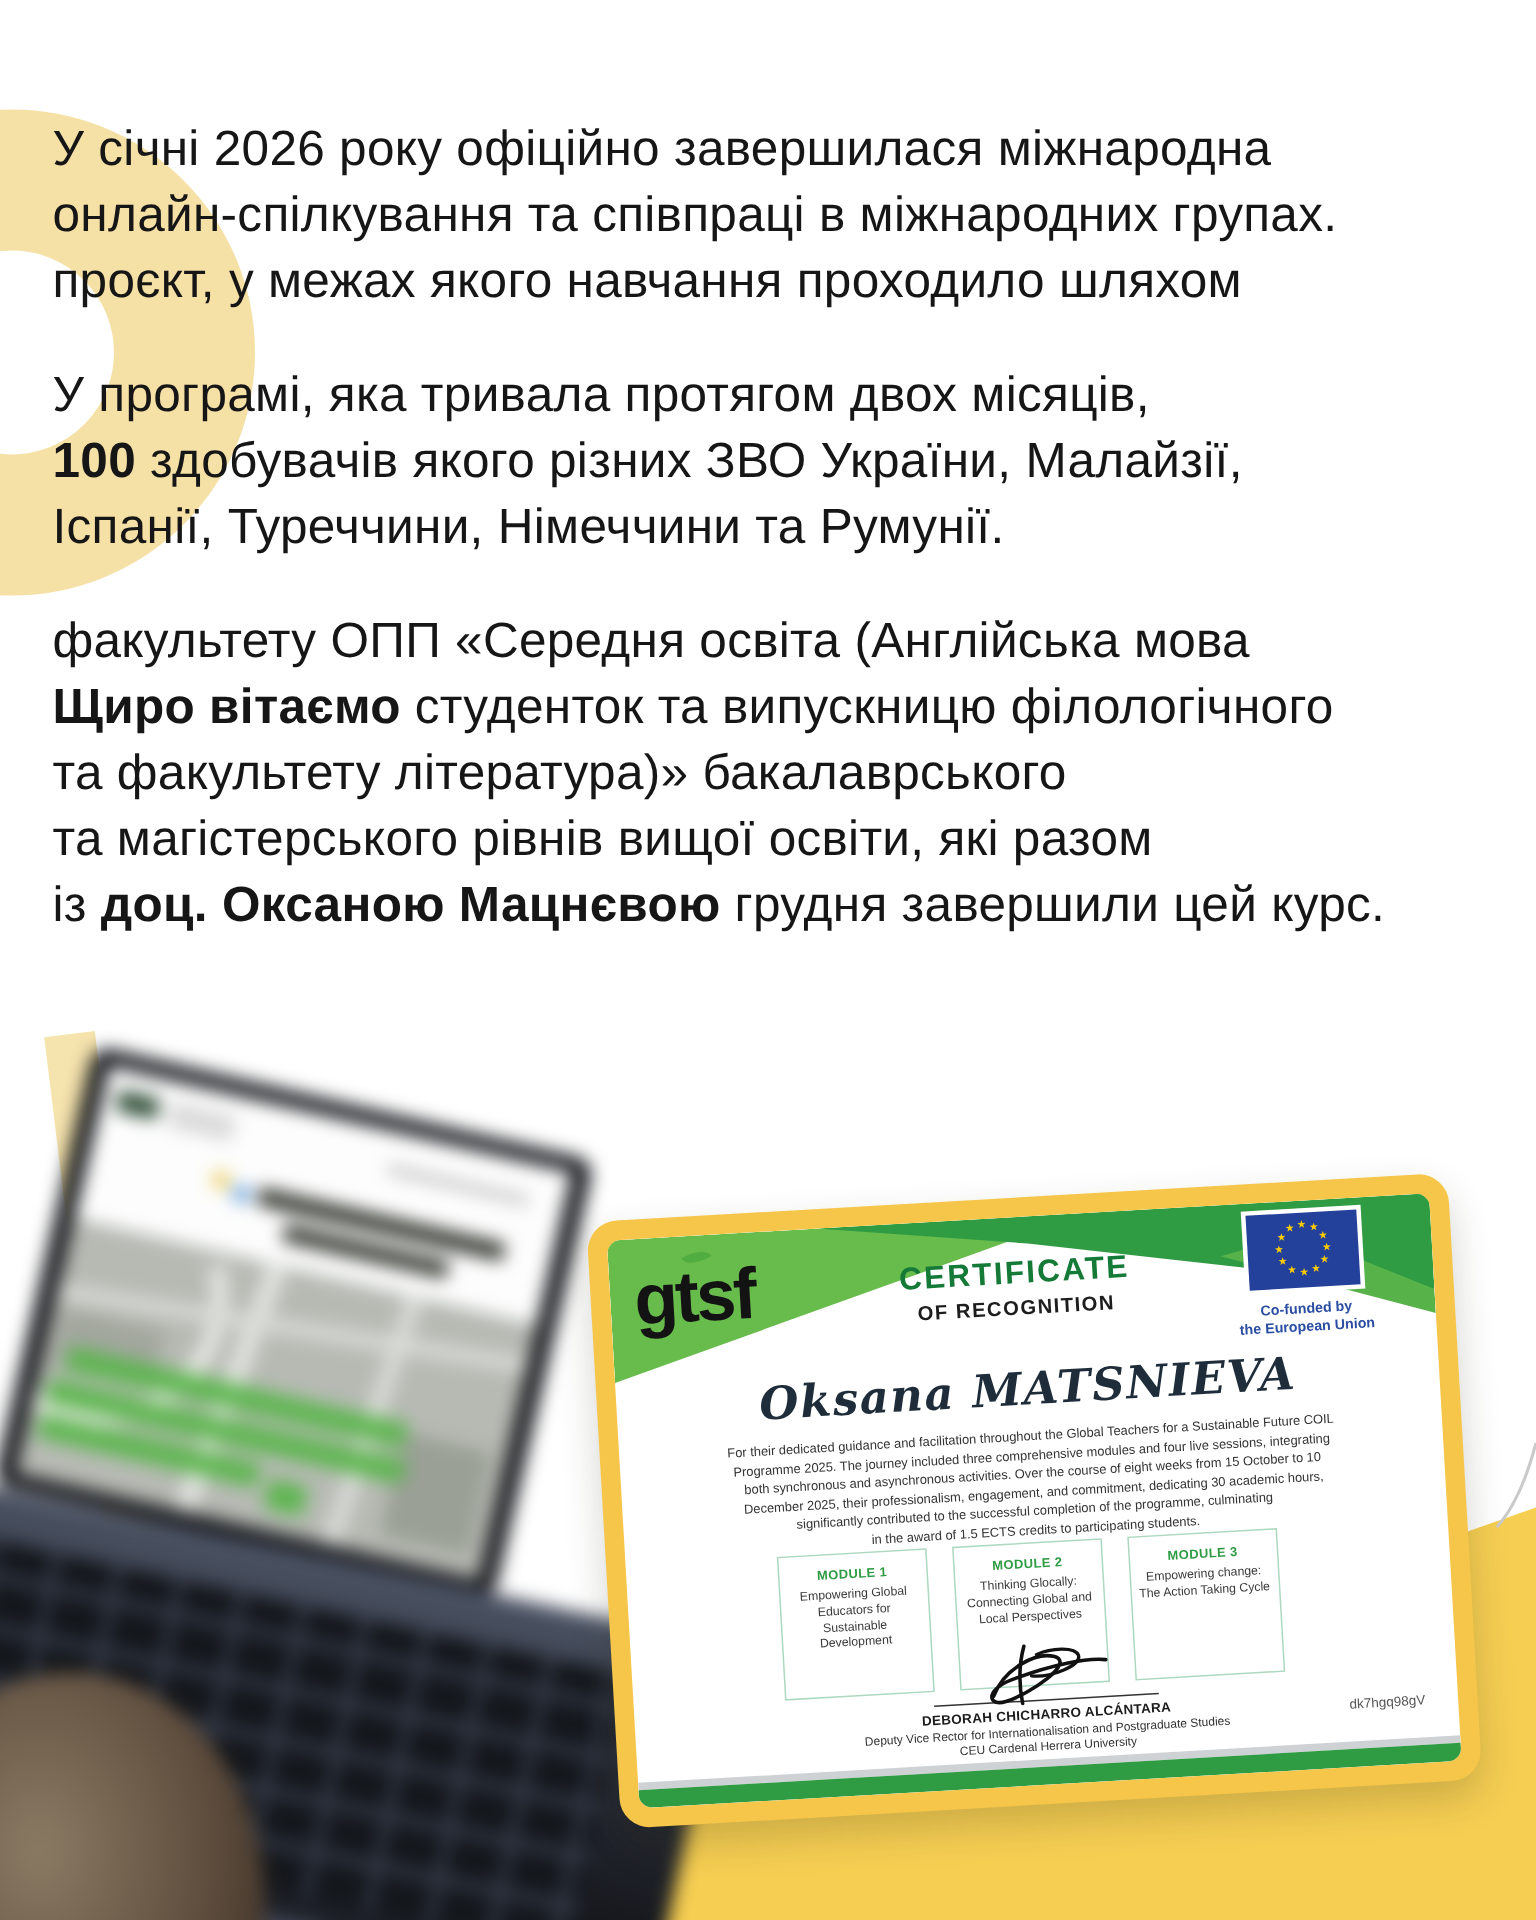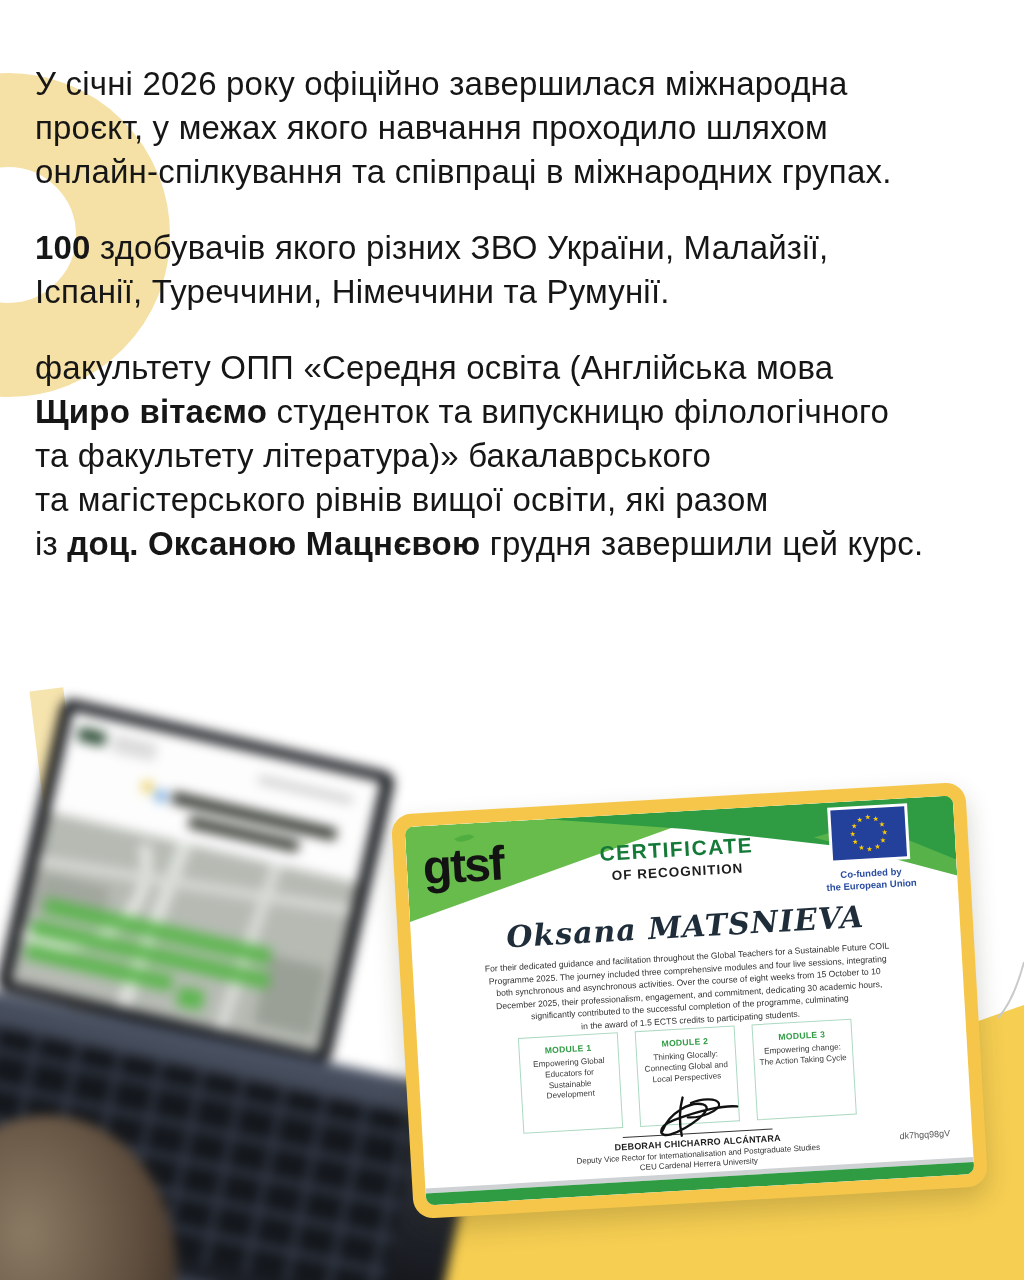--- a/index.html
+++ b/index.html
@@ -8,21 +8,21 @@
     background:#ffffff;
     font-family:"Liberation Sans","DejaVu Sans",sans-serif;
   }
   
   .bg-svg{position:absolute;left:0;top:0;pointer-events:none;}
   
   .post-text{
     position:absolute;left:35px;top:62px;width:960px;
     font-size:33px;line-height:44px;color:#161616;letter-spacing:.2px;
   }
-  .post-par{margin:0 0 32px 0;}
+  .post-par{margin:15px 0 32px 0;}
   .post-line{white-space:nowrap;}
   .b{font-weight:700;}
   
   .photo{
     position:absolute;left:-25px;top:645px;width:490px;height:650px;
     filter:blur(6px);
   }
   .lid{
     position:absolute;left:88px;top:52px;width:342px;height:300px;
     background:#16181c;border-radius:12px;padding:11px 13px;
@@ -126,24 +126,25 @@
   <rect x="52" y="688" width="34" height="372" fill="#f6e4ae" transform="rotate(-7 69 874)"></rect>
 
   <polygon points="0,1052 97,1150 0,1240" fill="#f6ce52"></polygon>
   <polygon points="1024,1005 1024,1280 240,1280" fill="#f6ce52"></polygon>
   <path d="M 998,1018 Q 1014,1000 1024,962" stroke="#c9cbc9" stroke-width="2" fill="none"></path>
 </svg>
 
 <div class="post-text" id="post-text">
     <div class="post-par">
       <div class="post-line"><span>У січні 2026 року офіційно завершилася міжнародна</span></div>
+      <div class="post-line"><span>онлайн-спілкування та співпраці в міжнародних групах.</span></div>
       <div class="post-line"><span>проєкт, у межах якого навчання проходило шляхом</span></div>
-      <div class="post-line"><span>онлайн-спілкування та співпраці в міжнародних групах.</span></div>
     </div>
     <div class="post-par">
+      <div class="post-line"><span>У програмі, яка тривала протягом двох місяців,</span></div>
       <div class="post-line"><span class="b">100</span><span> здобувачів якого різних ЗВО України, Малайзії,</span></div>
       <div class="post-line"><span>Іспанії, Туреччини, Німеччини та Румунії.</span></div>
     </div>
     <div class="post-par">
       <div class="post-line"><span>факультету ОПП «Середня освіта (Англійська мова</span></div>
       <div class="post-line"><span class="b">Щиро вітаємо</span><span> студенток та випускницю філологічного</span></div>
       <div class="post-line"><span>та факультету література)» бакалаврського</span></div>
       <div class="post-line"><span>та магістерського рівнів вищої освіти, які разом</span></div>
       <div class="post-line"><span>із </span><span class="b">доц. Оксаною Мацнєвою</span><span> грудня завершили цей курс.</span></div>
     </div>

